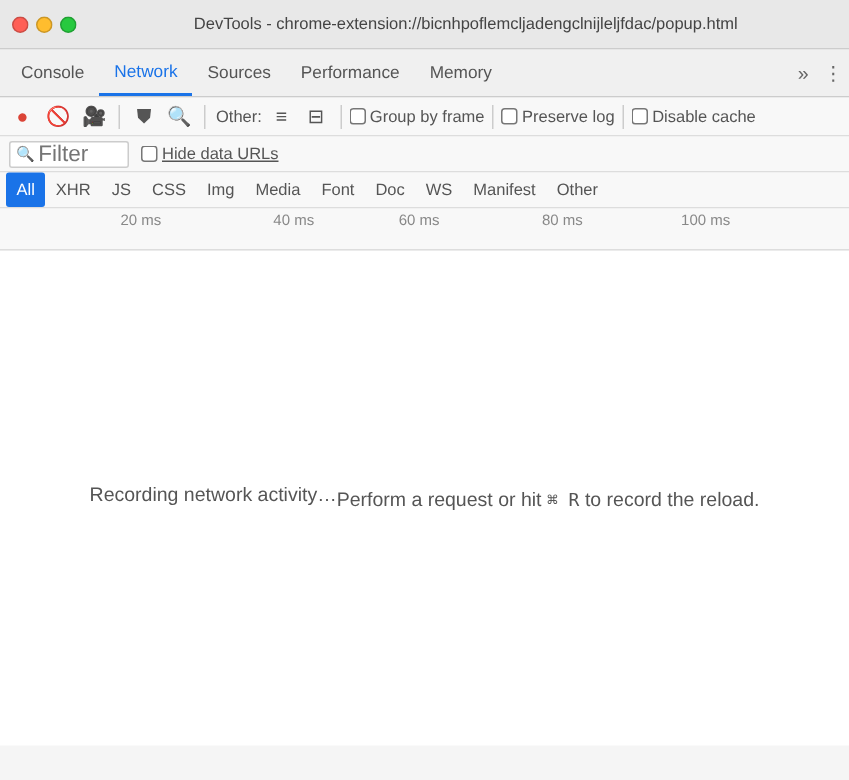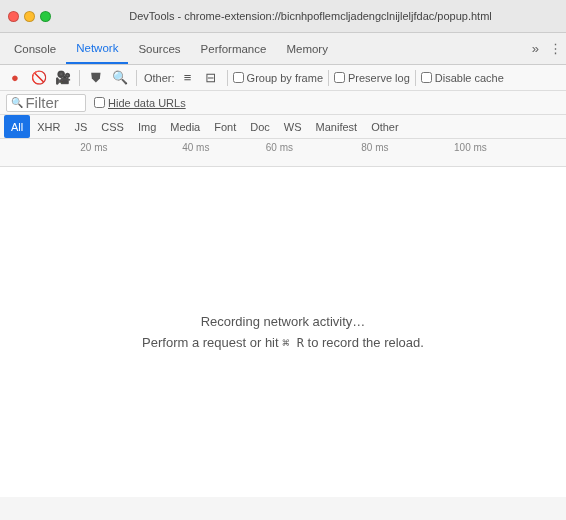--- a/index.html
+++ b/index.html
@@ -227,21 +227,21 @@
     .timeline-tick {
       position: absolute;
       font-size: 10px;
       color: #888;
       transform: translateX(-50%);
     }
 
     
     .main-content {
       display: flex;
-      flex-direction: column;
+      flex-direction: row;
       align-items: center;
       justify-content: center;
       flex: 1;
       height: 330px;
       background: white;
     }
     .recording-text {
       font-size: 13px;
       color: #555;
       margin-bottom: 6px;

